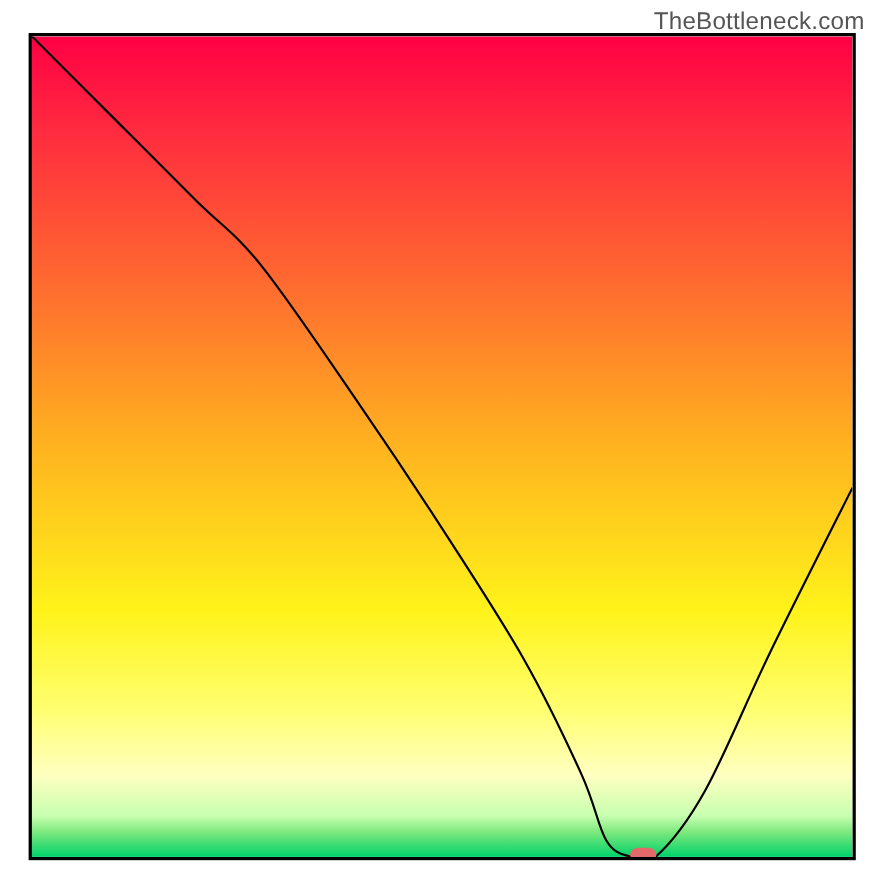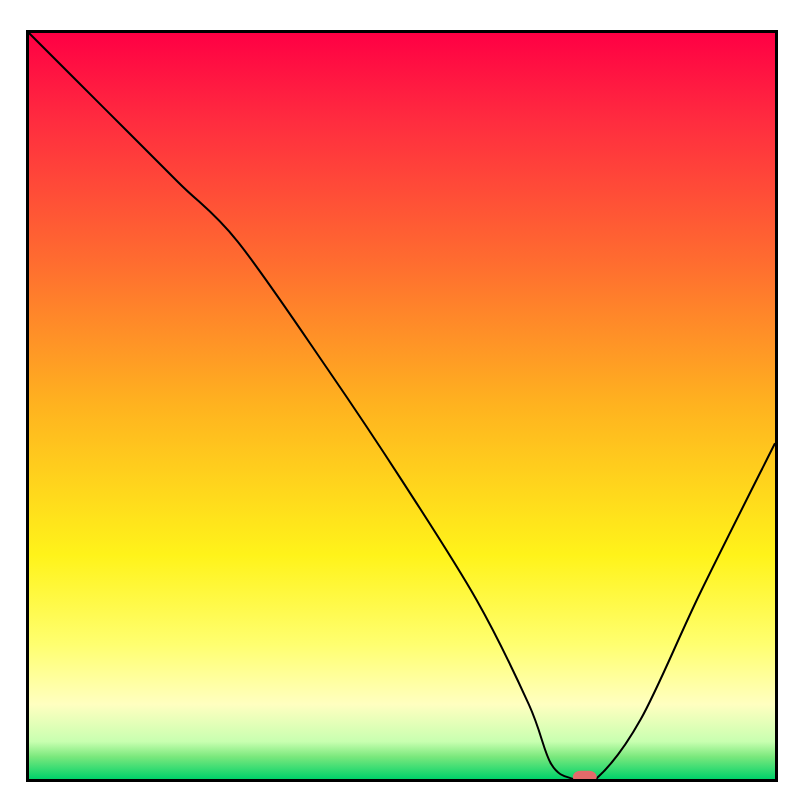--- a/index.html
+++ b/index.html
@@ -43,20 +43,21 @@
   }
   .marker {
     fill: #e46a6a;
   }
 </style>
 </head>
 <body>
 
 <div class="container">
 
+  <div class="watermark">TheBottleneck.com</div>
 
   <div class="plot-frame">
     <svg class="plot-svg" viewBox="0 0 100 100" preserveAspectRatio="none">
       <defs>
         <linearGradient id="bg-grad" x1="0" y1="0" x2="0" y2="1">
 
         <stop offset="0%" stop-color="#ff0044"></stop>
             <stop offset="12%" stop-color="#ff2d3f"></stop>
             <stop offset="30%" stop-color="#ff6a30"></stop>
             <stop offset="50%" stop-color="#ffb31f"></stop>

